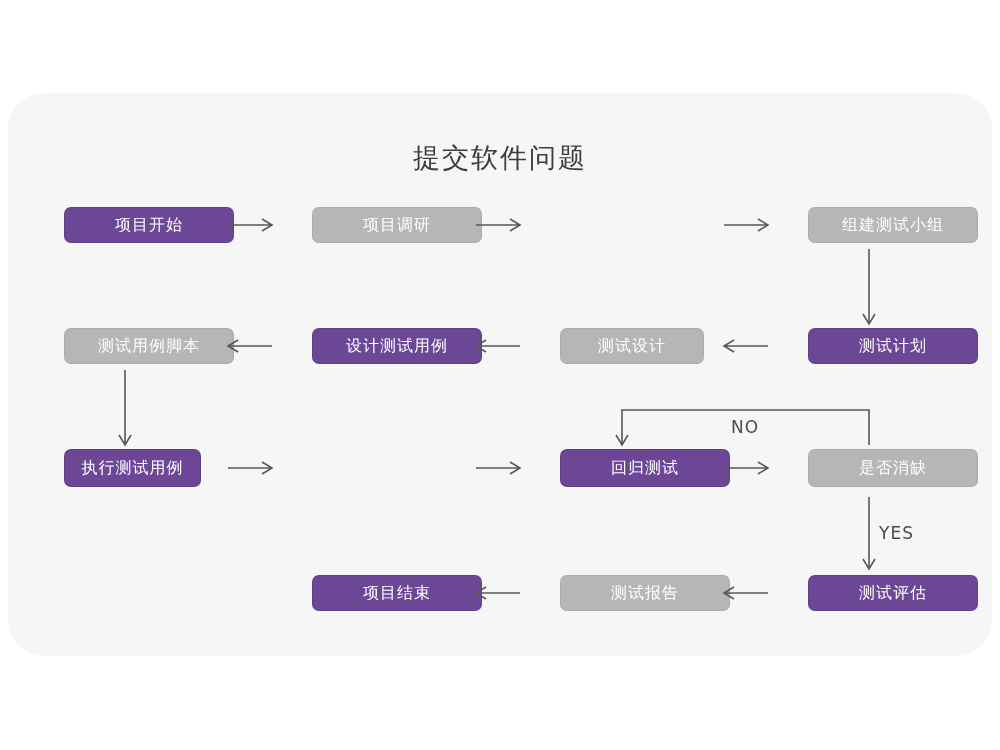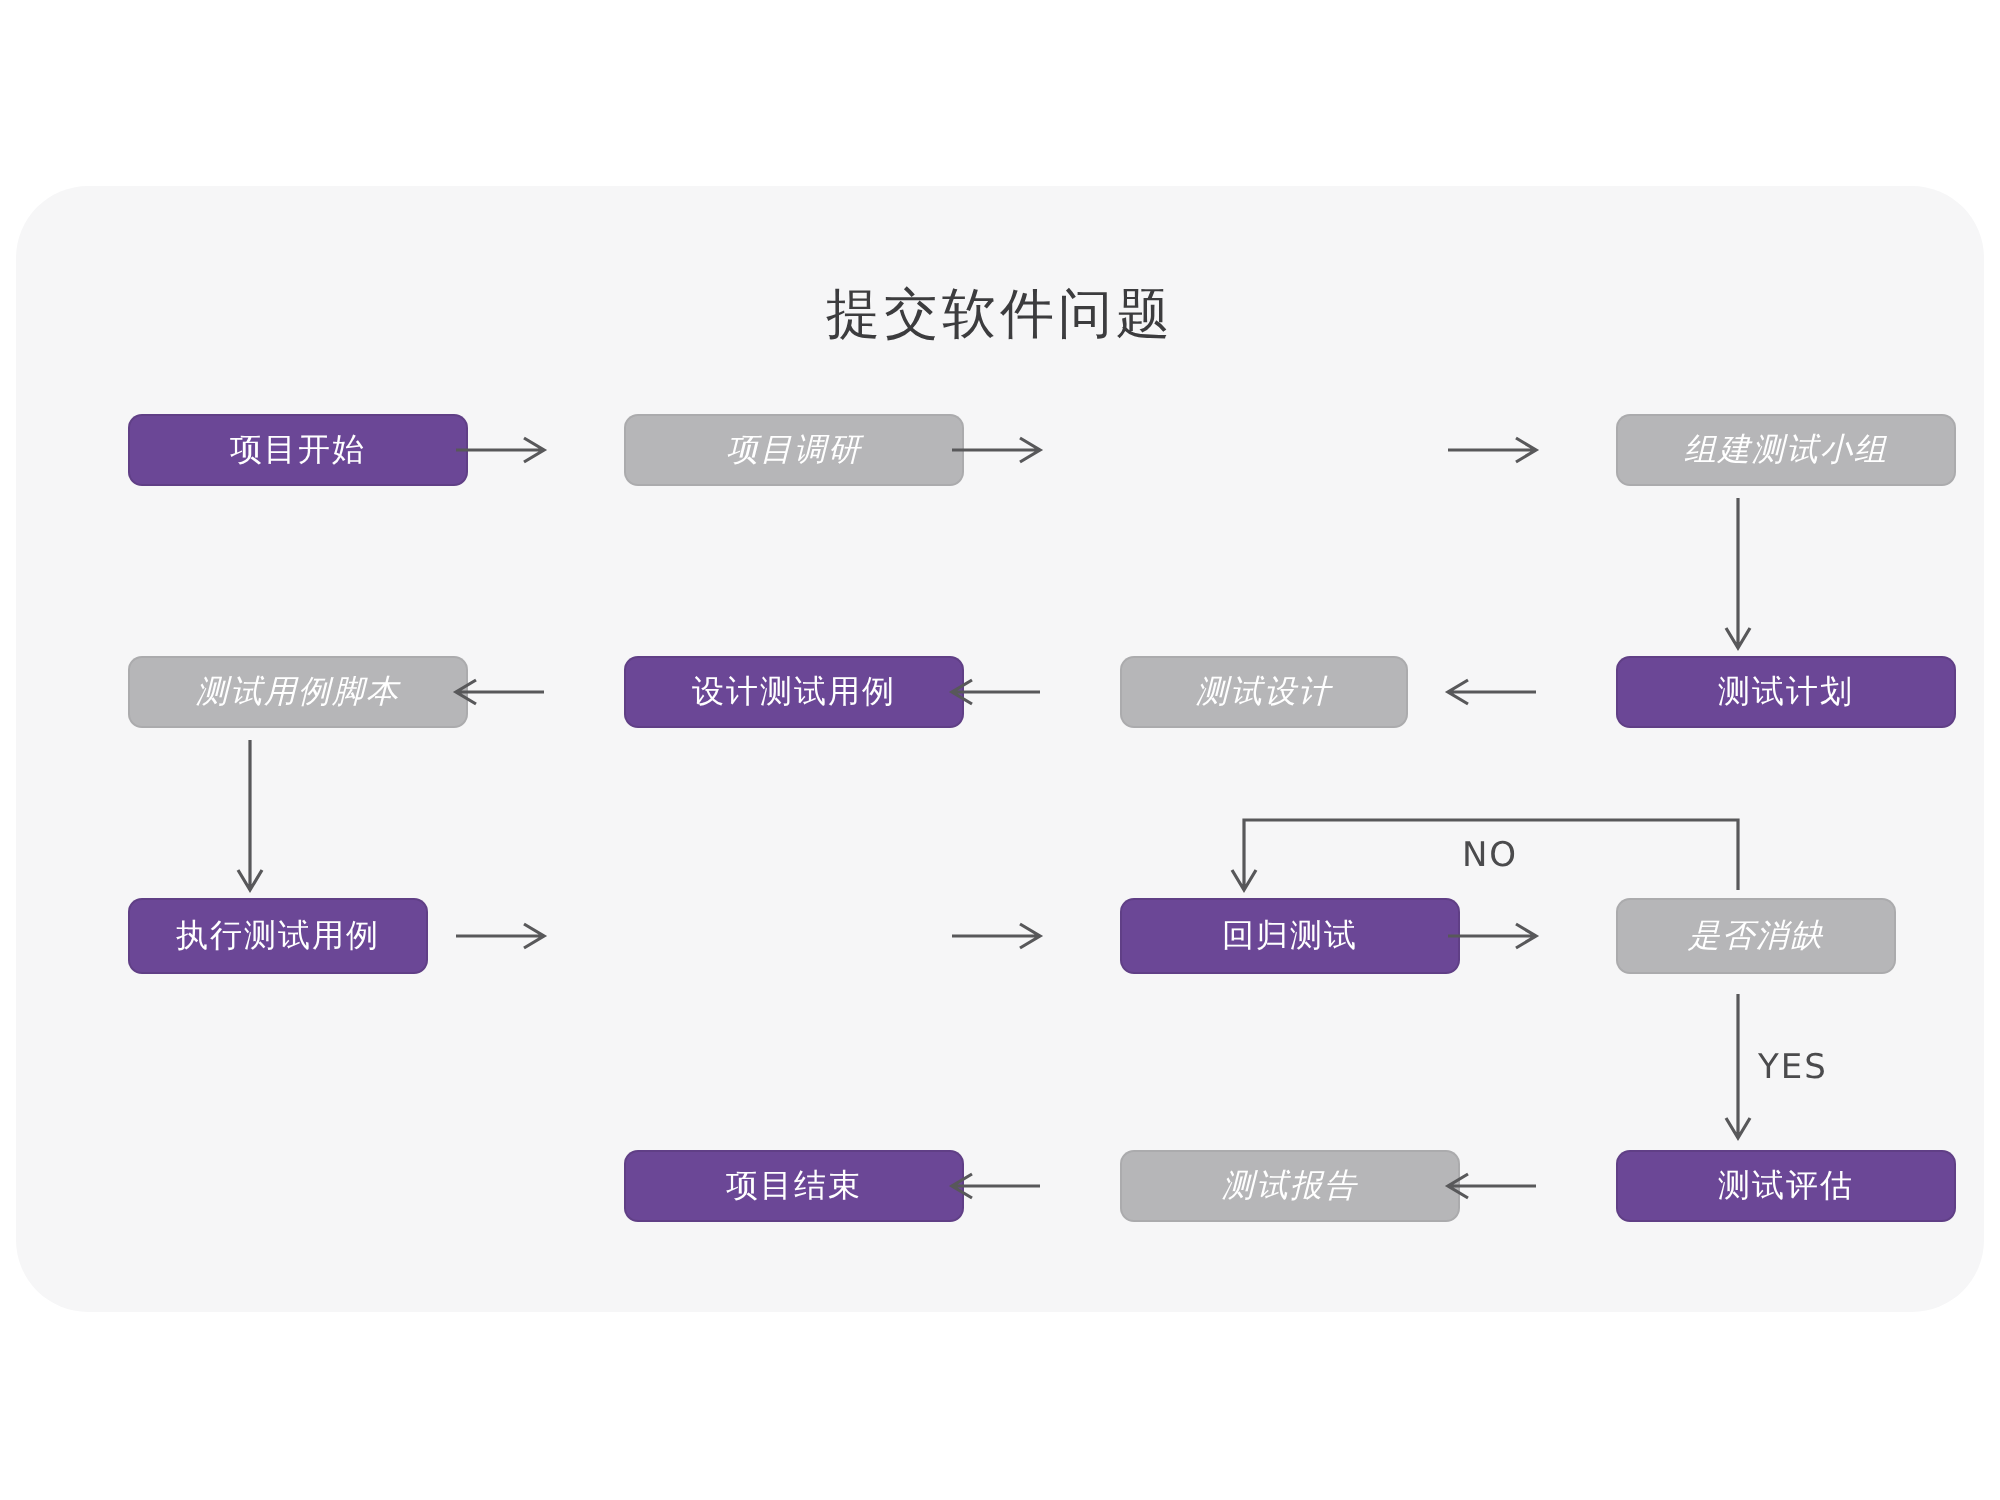--- a/index.html
+++ b/index.html
@@ -24,21 +24,21 @@
     color:var(--title-color);font-weight:500;
   }
   .node{
     position:absolute;display:flex;align-items:center;justify-content:center;
     border-radius:7px;color:var(--box-text);font-size:16px;letter-spacing:1px;
     text-align:center;
     margin-left:24px;
   }
   .node span{white-space:pre-line;line-height:20px;}
   .node.purple{background:var(--accent-purple);border:1px solid rgba(0,0,0,0.10);}
-  .node.gray{background:var(--box-gray);border:1px solid rgba(0,0,0,0.06);font-style:italic;}
+  .node.gray{background:var(--box-gray);border:1px solid rgba(0,0,0,0.06);}
   svg.edges{position:absolute;left:0;top:0;pointer-events:none;}
   svg.edges path{stroke:var(--arrow-color);stroke-width:1.6;fill:none;}
   svg.edges text{fill:#4B4B4D;font-size:17px;letter-spacing:1px;
     font-family:"DejaVu Sans","Liberation Sans",sans-serif;}
 </style>
 </head>
 <body>
 
 <div class="stage">
   <div class="panel"></div>
@@ -61,27 +61,27 @@
   <div class="node purple" style="left:288px;top:328px;width:170px;height:36px">
     <span>设计测试用例</span>
   </div>
   <div class="node gray" style="left:536px;top:328px;width:144px;height:36px">
     <span>测试设计</span>
   </div>
   <div class="node purple" style="left:784px;top:328px;width:170px;height:36px">
     <span>测试计划</span>
   </div>
 
-  <div class="node purple" style="left:40px;top:449px;width:150px;height:38px">
+  <div class="node purple" style="left:40px;top:449px;width:137px;height:38px">
     <span>执行测试用例</span>
   </div>
   <div class="node purple" style="left:536px;top:449px;width:170px;height:38px">
     <span>回归测试</span>
   </div>
-  <div class="node gray" style="left:784px;top:449px;width:140px;height:38px">
+  <div class="node gray" style="left:784px;top:449px;width:170px;height:38px">
     <span>是否消缺</span>
   </div>
 
   <div class="node purple" style="left:288px;top:575px;width:170px;height:36px">
     <span>项目结束</span>
   </div>
   <div class="node gray" style="left:536px;top:575px;width:170px;height:36px">
     <span>测试报告</span>
   </div>
   <div class="node purple" style="left:784px;top:575px;width:170px;height:36px">

